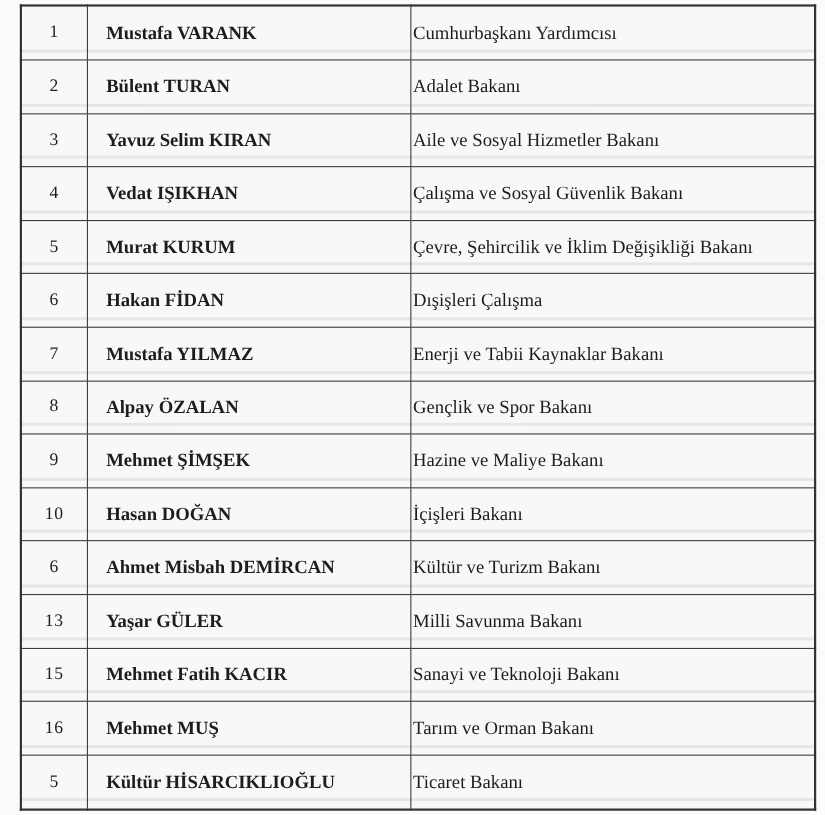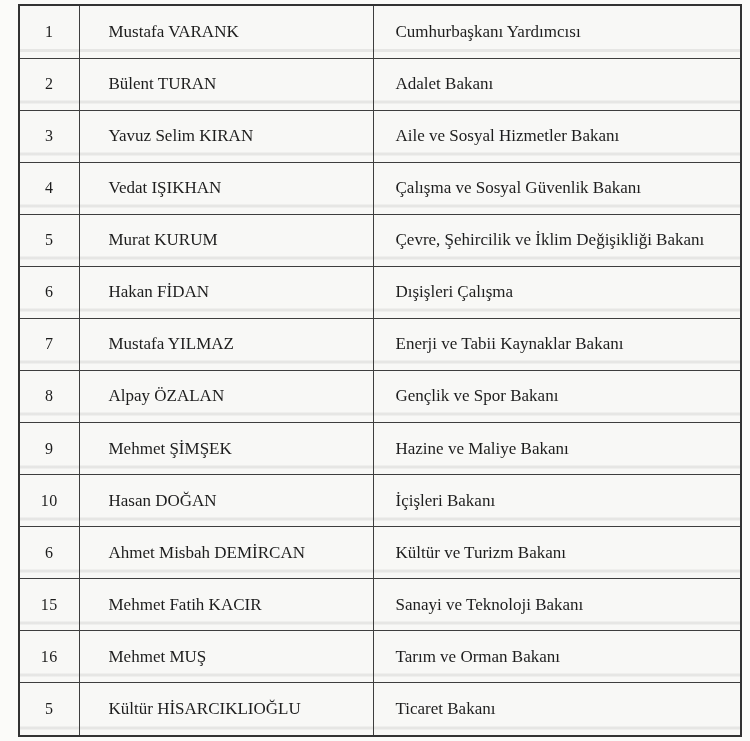--- a/index.html
+++ b/index.html
@@ -46,24 +46,25 @@
       rgba(110,110,110,0.13) calc(100% - 6px),
       transparent calc(100% - 6px)
     );
   }
   td.c-no {
     text-align: center;
     font-size: 16px;
     letter-spacing: 0.5px;
   }
   td.c-name {
-    padding-left: 29px;
+    padding-left: 17px;
+    font-weight: bold;
   }
   td.c-title {
-    padding-left: 22px;
+    padding-left: 2px;
   }
 </style>
 </head>
 <body>
 
 <div class="page">
   <table class="ministers">
     <colgroup>
       <col class="c1">
       <col class="c2">
@@ -130,20 +131,25 @@
     <td class="c-title">İçişleri Bakanı</td>
   </tr>
 
   <tr>
     <td class="c-no">6</td>
     <td class="c-name">Ahmet Misbah DEMİRCAN</td>
     <td class="c-title">Kültür ve Turizm Bakanı</td>
   </tr>
 
 
+  <tr>
+    <td class="c-no">13</td>
+    <td class="c-name">Yaşar GÜLER</td>
+    <td class="c-title">Milli Savunma Bakanı</td>
+  </tr>
 
 
   <tr>
     <td class="c-no">15</td>
     <td class="c-name">Mehmet Fatih KACIR</td>
     <td class="c-title">Sanayi ve Teknoloji Bakanı</td>
   </tr>
 
   <tr>
     <td class="c-no">16</td>

